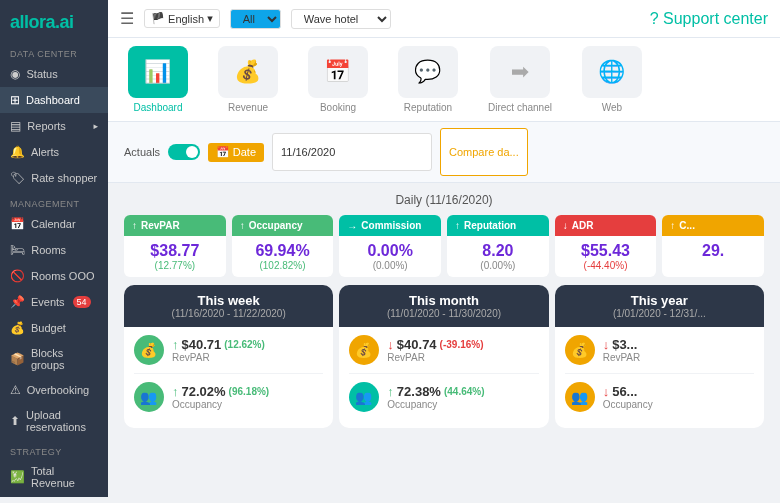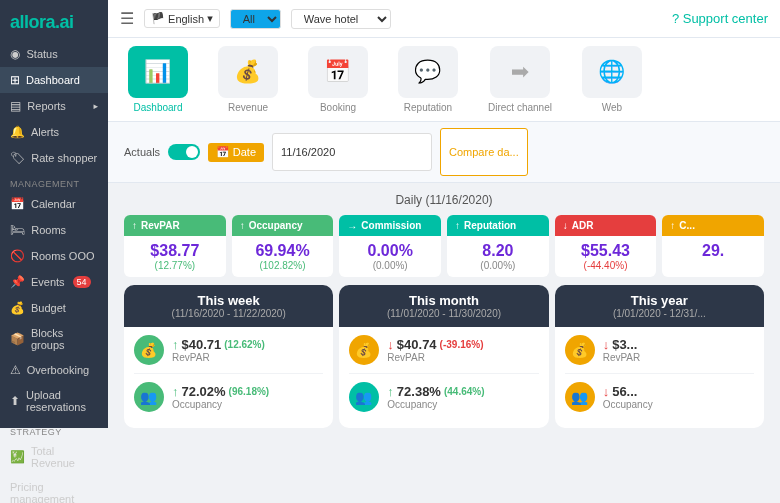--- a/index.html
+++ b/index.html
@@ -5,21 +5,21 @@
     * { box-sizing: border-box; margin: 0; padding: 0; }
     body { font-family: Arial, sans-serif; font-size: 12px; background: #f0f2f5; display: flex; width: 780px; height: 503px; overflow: hidden; }
 
     
     .sidebar {
       width: 108px;
       background: #2d3748;
       color: #ccc;
       display: flex;
       flex-direction: column;
-      height: 428px;
+      height: 497px;
       flex-shrink: 0;
     }
     .sidebar-logo {
       padding: 12px 10px 8px;
       background: #2d3748;
     }
     .sidebar-logo span {
       font-size: 18px;
       font-weight: bold;
       color: #00bfa5;
@@ -84,21 +84,21 @@
       border: 1px solid #ddd; border-radius: 3px; padding: 2px 8px;
       font-size: 11px; color: #333; background: #0ea5e9; cursor: pointer;
       min-width: 50px;
     }
     .topbar-hotel {
       border: 1px solid #ddd; border-radius: 3px; padding: 2px 8px;
       font-size: 11px; color: #333; background: #fff; cursor: pointer;
       min-width: 100px;
     }
     .topbar-support {
-      color: #00bfa5; font-size: 13px; cursor: pointer; margin-left: auto; text-align: center;
+      color: #00bfa5; font-size: 16px; cursor: pointer; margin-left: auto; text-align: center;
     }
 
     
     .nav-icons {
       background: #fff;
       display: flex;
       align-items: center;
       padding: 8px 20px;
       gap: 30px;
       border-bottom: 1px solid #e2e8f0;
@@ -273,20 +273,21 @@
 <body>
 
 <nav class="sidebar">
   <div class="sidebar-logo">
     <span class="logo-text">
       <span class="logo-allora">allora</span><span class="logo-dot">.</span><span class="logo-ai">ai</span>
     </span>
   </div>
 
   <div>
+    <div class="sidebar-section-label">DATA CENTER</div>
     <div class="sidebar-item">
       <span class="icon">◉</span>
       <span>Status</span>
     </div>
     <div class="sidebar-item active">
       <span class="icon">⊞</span>
       <span>Dashboard</span>
     </div>
     <div class="sidebar-item">
       <span class="icon">▤</span>

